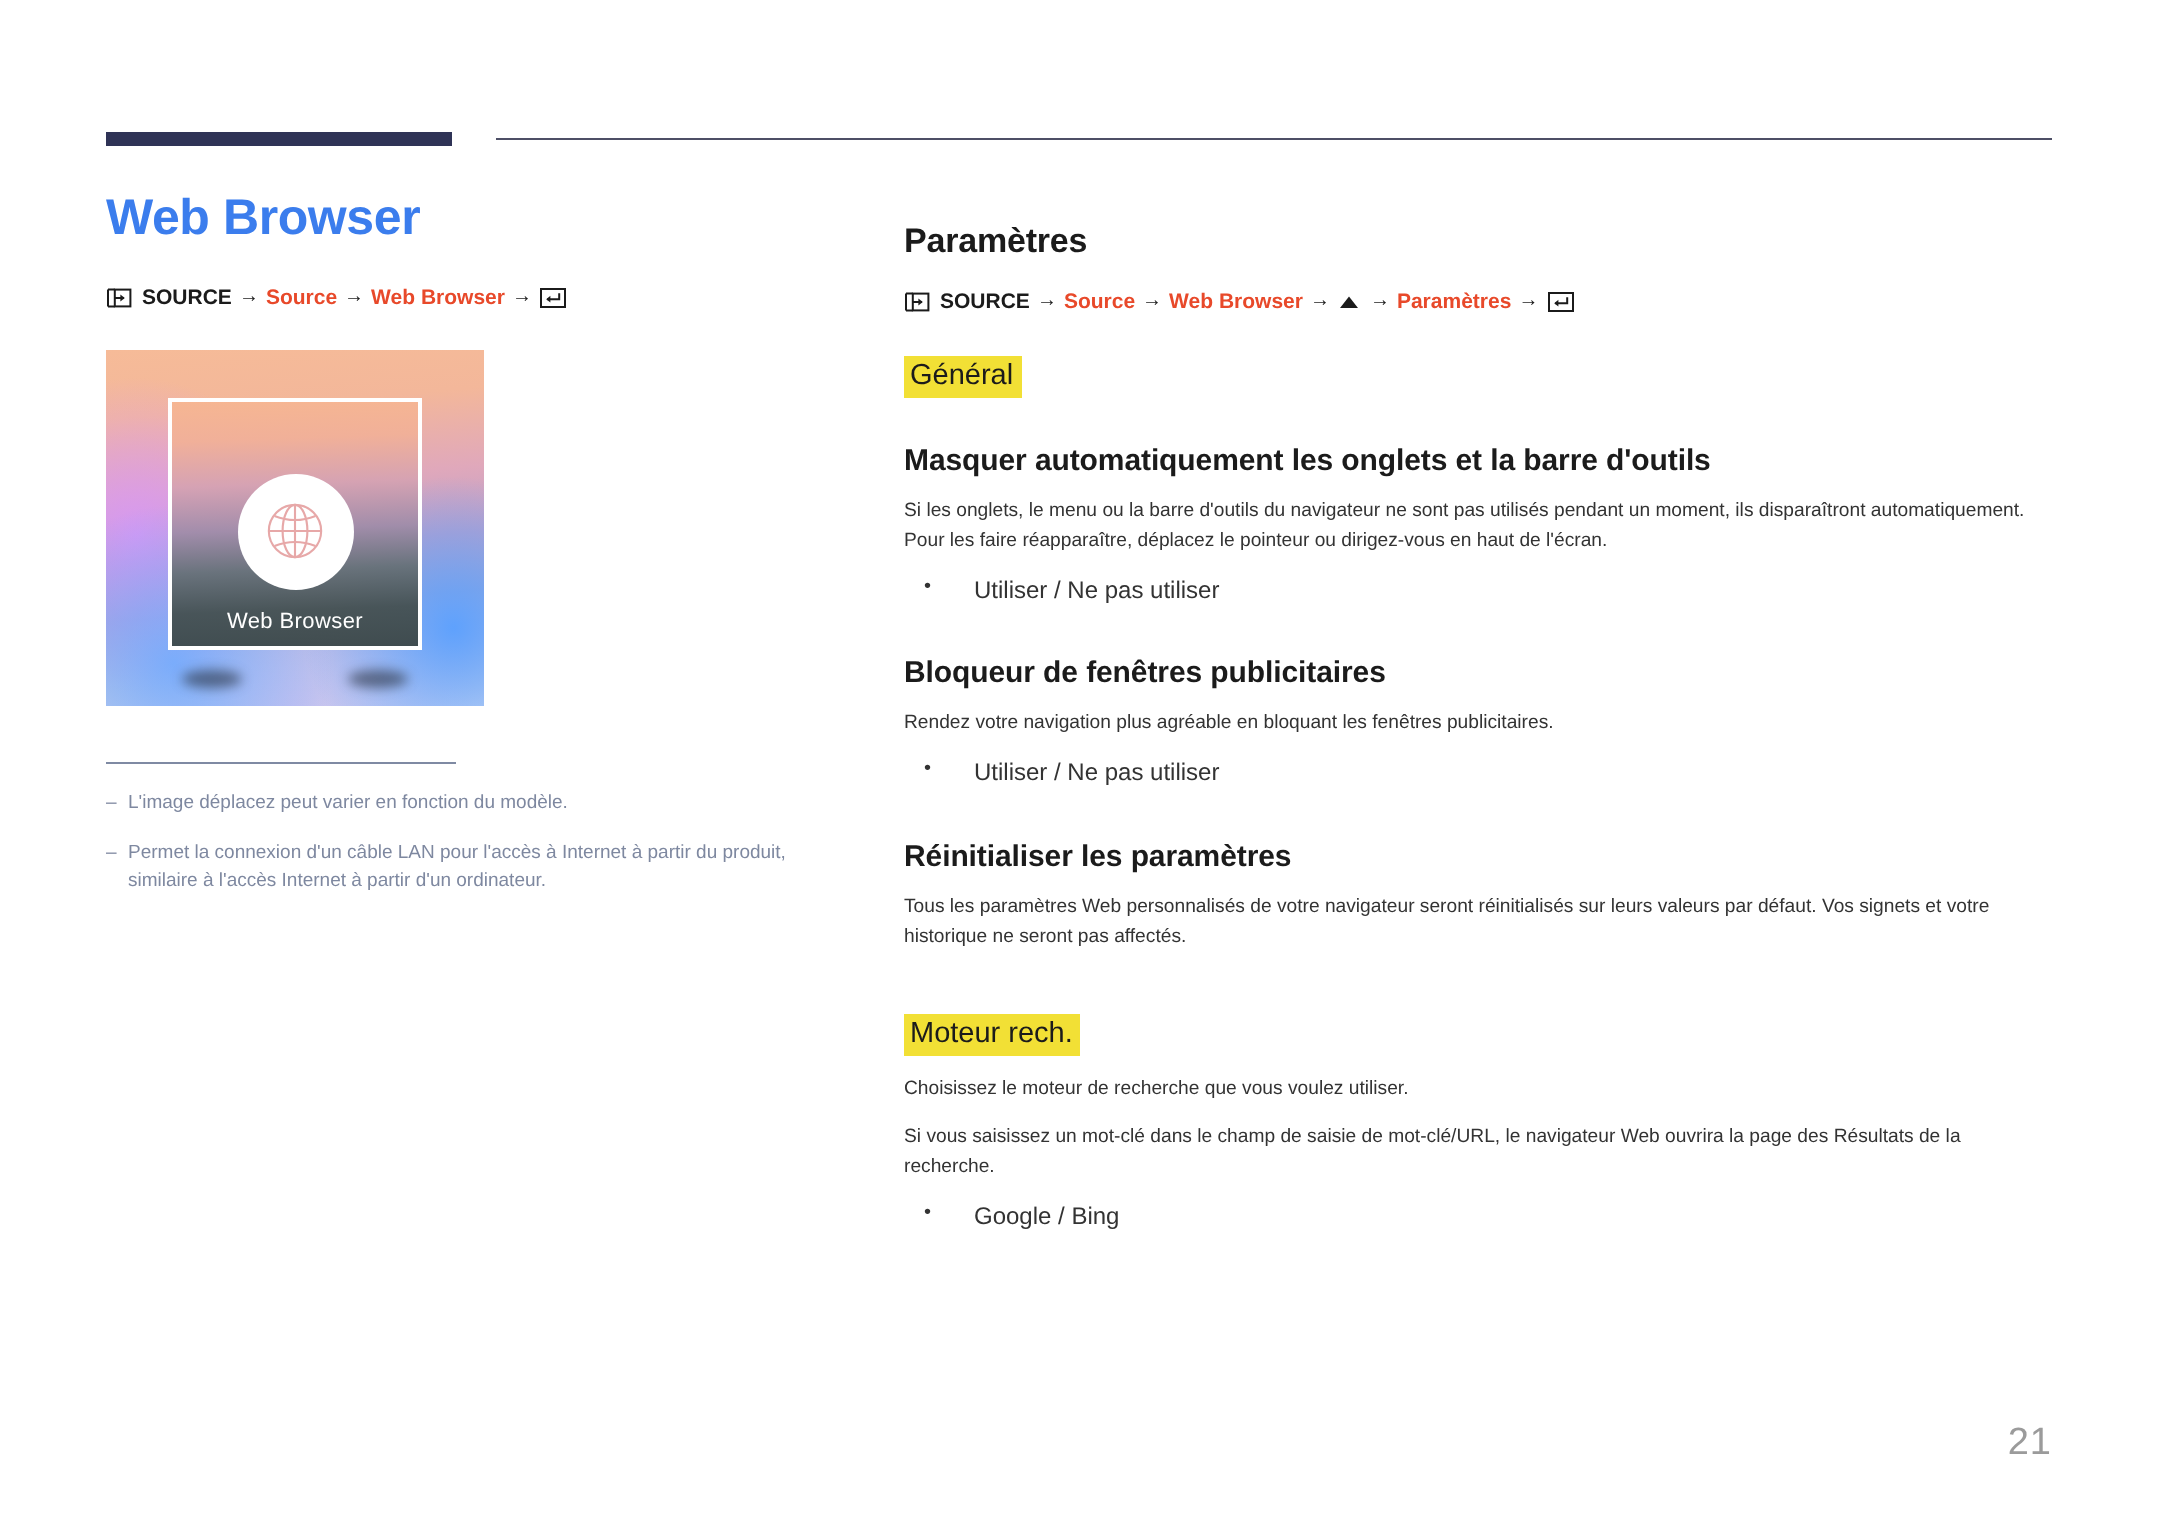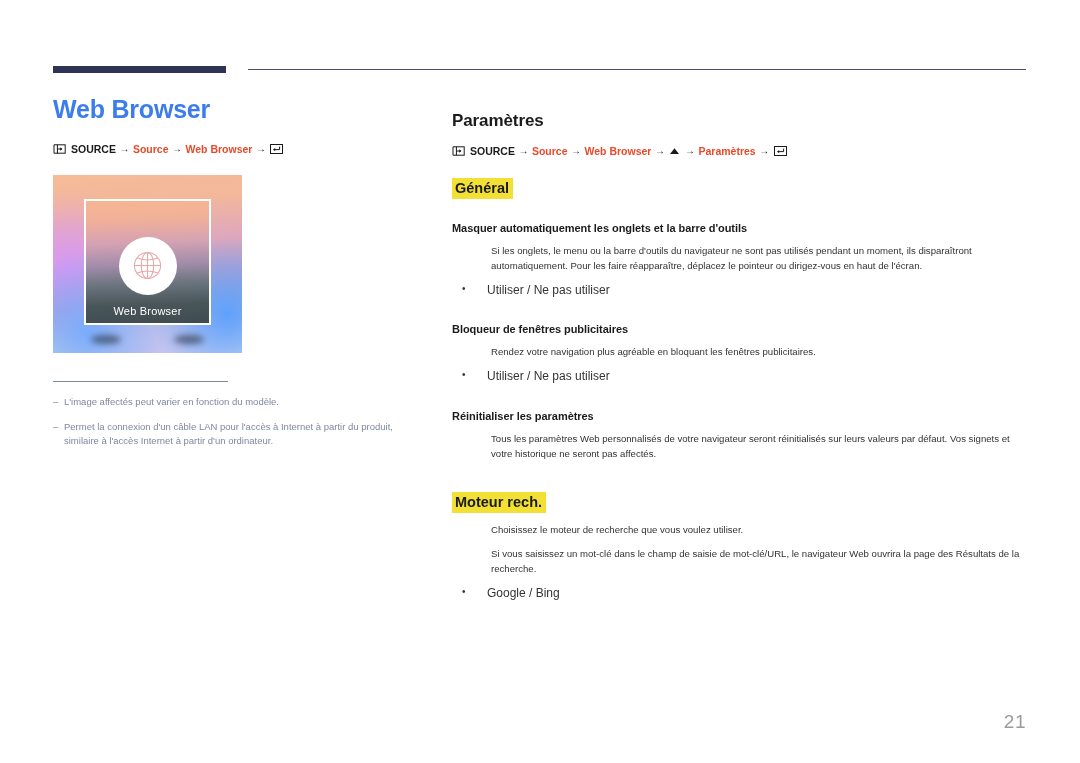--- a/index.html
+++ b/index.html
@@ -205,41 +205,40 @@
     color: #7e88a0;
   }
   .note .note-text { flex: 1; }
 
   
   .hl-head {
     display: inline-block;
     background: #f2e035;
     color: #1b1b1b;
     font-size: 14.5px;
-    font-weight: bold;
+    font-weight: normal;
     padding: 1px 4px 2px 3px;
     line-height: 1.25;
   }
   .hl-general { margin-top: 21px; }
   .hl-engine  { margin-top: 31px; }
 
   .sub-head {
-    font-size: 11px;
+    font-size: 15px;
     font-weight: bold;
     color: #1b1b1b;
     margin-top: 23px;
     letter-spacing: -0.05px;
   }
   .body-p {
     font-size: 9.6px;
     line-height: 1.58;
     color: #333333;
     margin-top: 9px;
     max-width: 570px;
-    margin-left: 39px;
   }
   .bullets {
     margin-top: 8px;
     padding-left: 10px;
     list-style: none;
   }
   .bullets li {
     position: relative;
     font-size: 12px;
     line-height: 1.6;
@@ -319,21 +318,21 @@
           </div>
           <div class="thumb-label">Web Browser</div>
         </div>
       </div>
     </div>
 
     <div class="notes">
       <div class="notes-rule"></div>
       <div class="note">
         <span class="dash">–</span>
-        <span class="note-text">L'image affectés peut varier en fonction du modèle.</span>
+        <span class="note-text">L'image déplacez peut varier en fonction du modèle.</span>
       </div>
       <div class="note">
         <span class="dash">–</span>
         <span class="note-text">Permet la connexion d'un câble LAN pour l'accès à Internet à partir du produit, similaire à l'accès Internet à partir d'un ordinateur.</span>
       </div>
     </div>
   </div>
 
   <div class="col-right">
 

